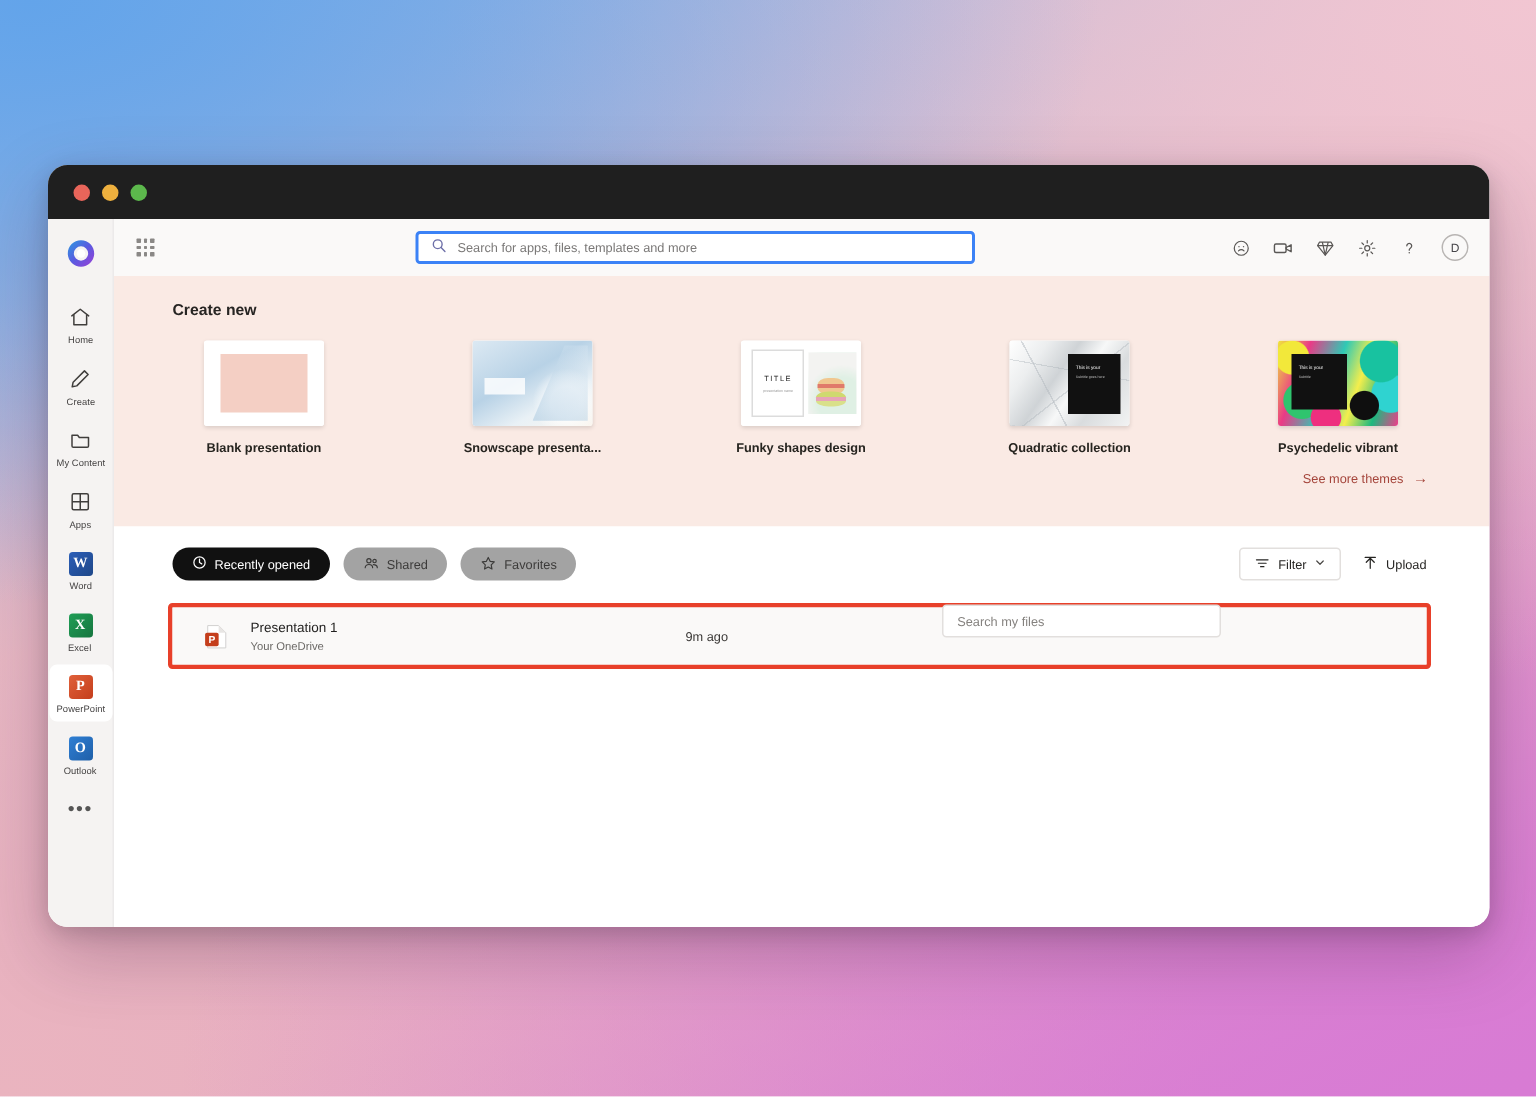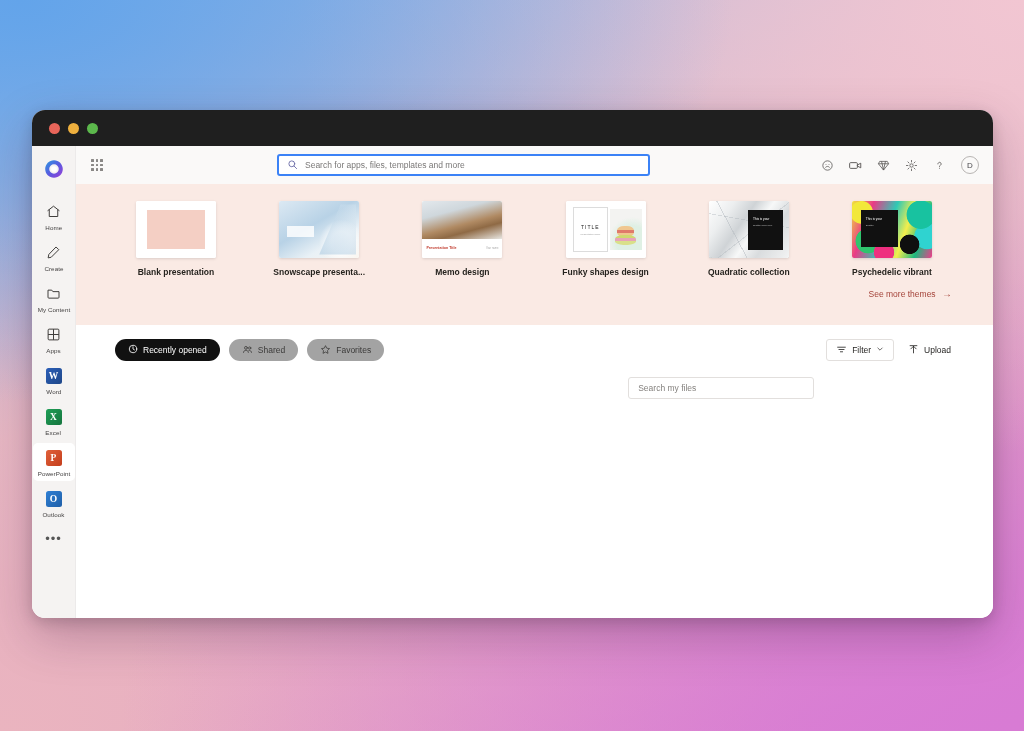--- a/index.html
+++ b/index.html
@@ -569,52 +569,40 @@
               <svg width="13" height="13" viewBox="0 0 24 24" fill="none" stroke="#5a5856" stroke-width="1.6" stroke-linecap="round">
                 <path d="M9 9a3 3 0 114.6 2.6c-.9.6-1.6 1.2-1.6 2.3v.5"></path>
                 <circle cx="12" cy="17.6" r="0.9" fill="#5a5856" stroke="none"></circle>
               </svg>
             </span>
             <span class="avatar">D</span>
           </div>
         </div>
 
         <div class="create-section">
+          <div class="section-title">Create new</div>
 
           <div class="tmpl-row">
 
             <div class="tmpl">
               <div class="thumb">
                 <div class="th-blank">
                     <i></i>
                   </div>
               </div>
               <div class="tmpl-label">Blank presentation</div>
             </div>
 
             <div class="tmpl">
               <div class="thumb">
                 <div class="th-snow"></div>
               </div>
               <div class="tmpl-label">Snowscape presenta...</div>
             </div>
 
-            <div class="tmpl">
-              <div class="thumb">
-                <div class="th-memo">
-                  <div class="pic"></div>
-                  <div class="cap">
-                    <b>Presentation Title</b>
-                    <s></s>
-                    <u>Your name</u>
-                  </div>
-                </div>
-              </div>
-              <div class="tmpl-label">Memo design</div>
-            </div>
 
             <div class="tmpl">
               <div class="thumb">
                 <div class="th-funky">
                   <div class="ph"></div>
                   <div class="mac"></div>
                   <div class="mac2"></div>
                   <div class="card">
                     <span class="t">TITLE</span>
                     <span class="sub">presentation name</span>
@@ -719,20 +707,42 @@
                     <path d="M4.6 3.6h14.8"></path>
                 </svg>
               </span>
               <span>Upload</span>
             </div>
           </div>
 
           <div class="table">
 
 
+            <div class="rowhl">
+              <div class="frow">
+
+                <span class="fileicon">
+                  <svg width="19" height="19" viewBox="0 0 24 24">
+                    <path d="M4.4 2.6h9.2l6 6v12.8H4.4z" fill="#ffffff" stroke="#d0cfcd" stroke-width="0.8"></path>
+                    <path d="M13.6 2.6l6 6h-6z" fill="#e8e6e4"></path>
+                    <rect x="2.2" y="8.6" width="11.4" height="11.4" rx="1.6" fill="#c43e1c"></rect>
+                    <text x="7.9" y="17.3" font-family="Liberation Sans, sans-serif" font-size="8.6" font-weight="bold" fill="#ffffff" text-anchor="middle">P</text>
+                  </svg>
+                </span>
+
+                <div class="fname-block">
+                  <div class="fname">Presentation 1</div>
+                  <div class="fsub">Your OneDrive</div>
+                </div>
+
+                <div class="fopened">9m ago</div>
+                <div class="fowner"></div>
+                <div class="factivity"></div>
+              </div>
+            </div>
 
           </div>
         </div>
 
       </div>
     </div>
   </div>
 </div>
 
 </body></html>

